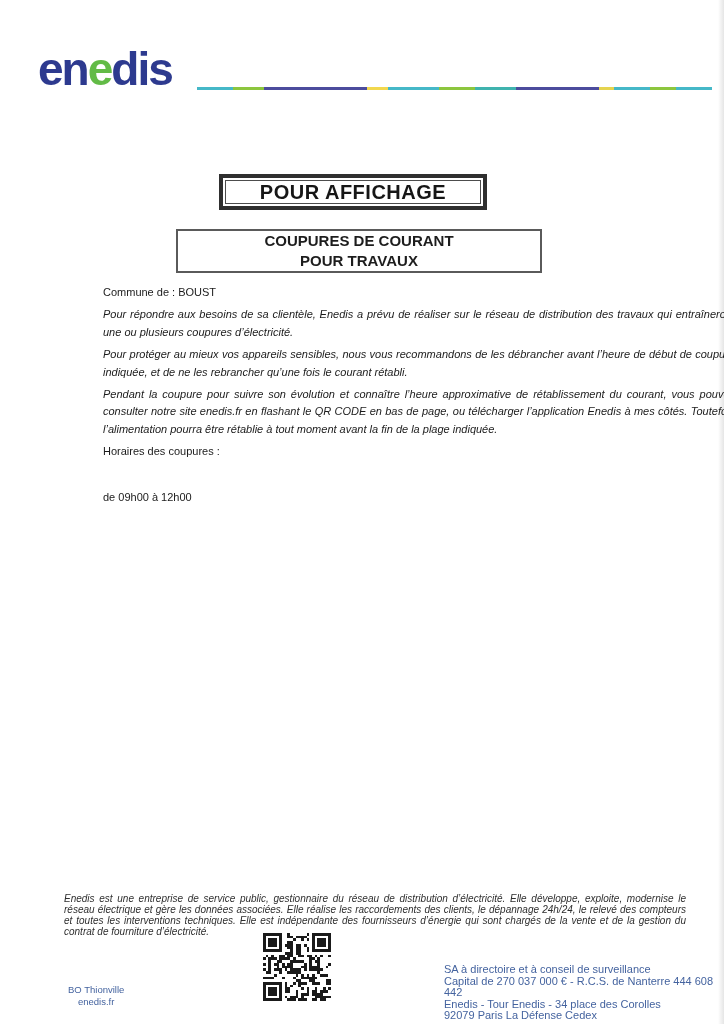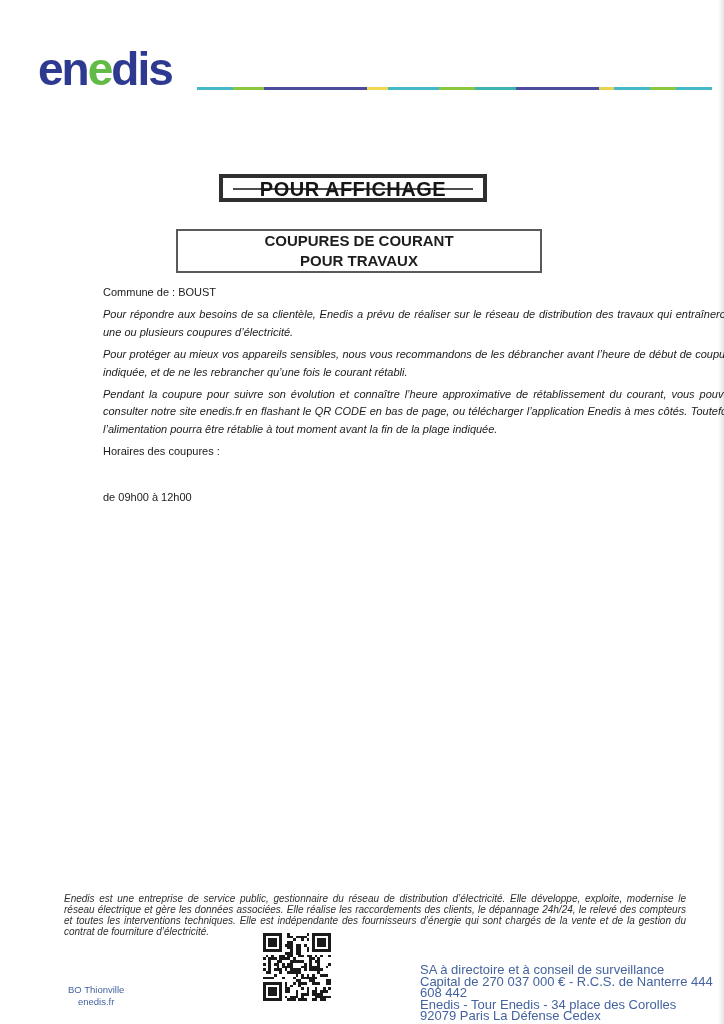--- a/index.html
+++ b/index.html
@@ -27,22 +27,22 @@
       #45b8c8 37%,#45b8c8 47%,
       #8cc63e 47%,#8cc63e 54%,
       #3fb3ae 54%,#3fb3ae 62%,
       #4c4c9d 62%,#4c4c9d 78%,
       #e5d44f 78%,#e5d44f 81%,
       #45b8c8 81%,#45b8c8 88%,
       #8cc63e 88%,#8cc63e 93%,
       #45b8c8 93%,#45b8c8 100%);}
 
   
-  .banner-outer{position:absolute;left:219px;top:174px;width:268px;height:20px;
-    border:4px solid #2f2f2f;background:#fff;box-sizing:border-box;padding:10px;}
+  .banner-outer{position:absolute;left:219px;top:174px;width:268px;height:36px;
+    border:4px solid #2f2f2f;background:#fff;box-sizing:border-box;padding:2px;}
   .banner-inner{width:100%;height:100%;border:1.5px solid #4d4d4d;box-sizing:border-box;
     display:flex;align-items:center;justify-content:center;
     font-size:20px;font-weight:700;letter-spacing:0.5px;color:#161616;}
   .title-box{position:absolute;left:176px;top:229px;width:366px;height:44px;
     border:2px solid #5a5a5a;box-sizing:border-box;background:#fff;
     display:flex;flex-direction:column;align-items:center;justify-content:center;
     font-size:15px;font-weight:700;color:#1d1d1d;line-height:20px;}
 
   
   .doc-body{position:absolute;left:70px;top:284px;width:632px;
@@ -50,21 +50,21 @@
   .doc-body p{margin:0 0 5px 0;}
   .para{text-align:justify;font-style:italic;}
   .schedule{margin-top:28px;}
   .quartiers{margin-top:5px;}
 
   
   .about{position:absolute;left:64px;top:883px;width:622px;
     font-size:10px;font-style:italic;line-height:11px;color:#2e2e2e;text-align:justify;}
   .qr{position:absolute;left:263px;top:933px;width:68px;height:68px;}
   .agency{position:absolute;left:68px;top:984px;font-size:9.5px;line-height:12px;color:#44639f;text-align:center;}
-  .company{position:absolute;left:420px;top:964px;font-size:13px;line-height:11.5px;color:#44639f;}
+  .company{position:absolute;left:444px;top:964px;font-size:11px;line-height:11.5px;color:#44639f;}
 </style>
 </head>
 <body>
 
 <div class="page">
 
   <div class="logo">
     <span>en</span><span class="accent">e</span><span>dis</span>
   </div>
   <div class="brand-line"></div>

